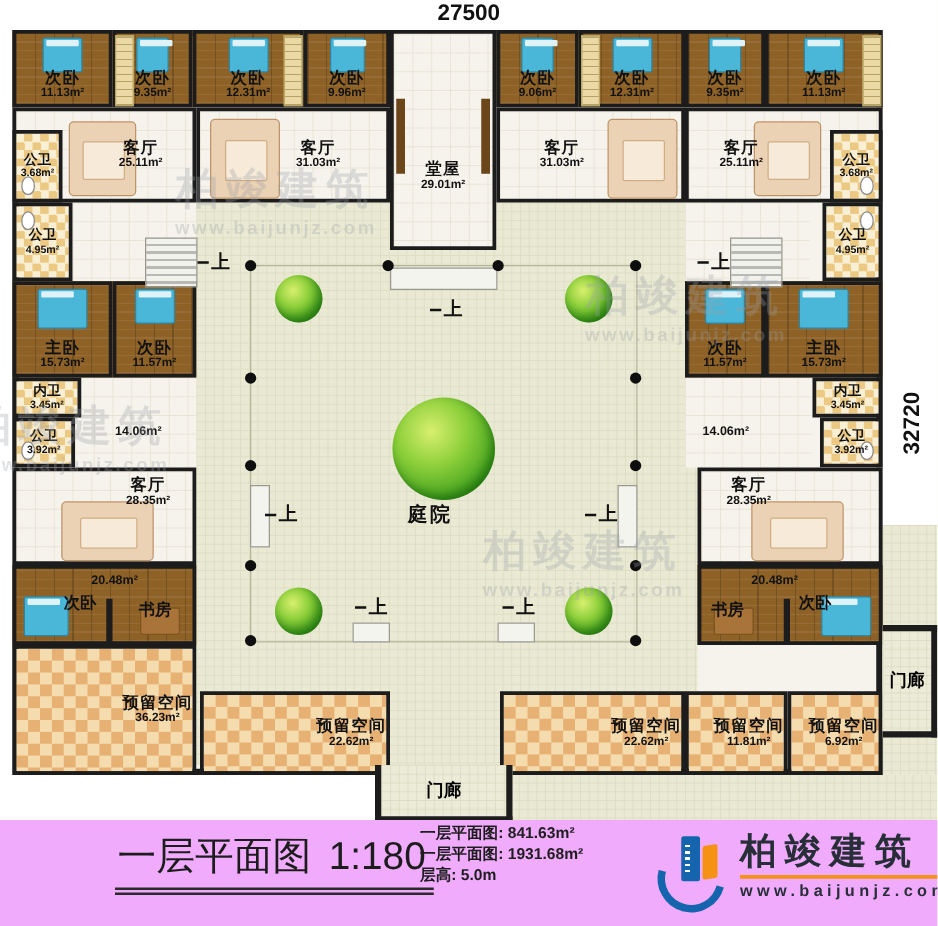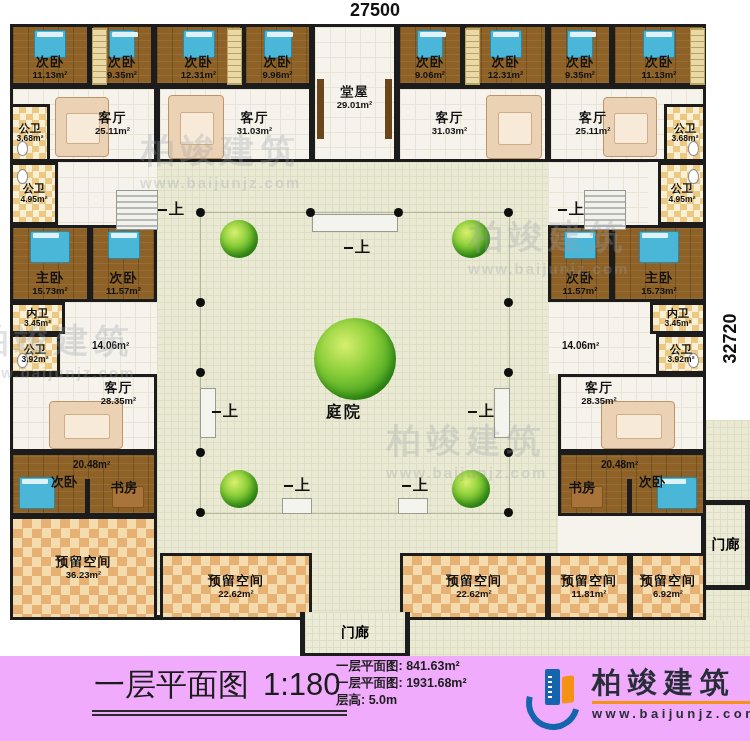--- a/index.html
+++ b/index.html
@@ -4,21 +4,21 @@
 <style>
   html,body{margin:0;padding:0;background:#fff;font-family:"Liberation Sans","DejaVu Sans",sans-serif;}
   #canvas{position:relative;width:750px;height:741px;background:#ffffff;overflow:hidden;}
 
   
   .room{position:absolute;box-sizing:border-box;border:3px solid #1c1c1c;display:flex;align-items:center;justify-content:center;z-index:4;}
   .noborder{border:none;z-index:3;}
   .tile{background-color:#f6f3ec;background-image:linear-gradient(#e9e4d6 1px,transparent 1px),linear-gradient(90deg,#e9e4d6 1px,transparent 1px);background-size:15px 15px;}
   .wood{background-color:#8e6227;background-image:repeating-linear-gradient(90deg,rgba(0,0,0,.18) 0 1px,transparent 1px 15px),repeating-linear-gradient(0deg,rgba(255,255,255,.07) 0 1px,transparent 1px 7px);}
   .bath{background:repeating-conic-gradient(#ebc983 0% 25%,#f8efd4 0% 50%);background-size:13px 13px;}
-  .reserve{background:repeating-conic-gradient(#e7b174 0% 25%,#f4dcae 0% 50%);background-size:19px 19px;}
+  .reserve{background:repeating-conic-gradient(#e7b174 0% 25%,#f4dcae 0% 50%);background-size:19px 19px;justify-content:flex-end;}
   .courtbg{background-color:#eaead4;background-image:linear-gradient(#dedec4 1px,transparent 1px),linear-gradient(90deg,#dedec4 1px,transparent 1px);background-size:7px 7px;}
 
   .frame{position:absolute;left:10px;top:24px;width:696px;height:596px;box-sizing:border-box;border:5px solid #1c1c1c;z-index:2;background:#f6f3ec;}
 
   
   .rlabel{text-align:center;line-height:1.15;z-index:5;color:#111;}
   .rname{display:block;font-weight:bold;font-size:13px;letter-spacing:1px;}
   .rarea{display:block;font-weight:bold;font-size:9.5px;}
   .sm .rname{font-size:11px;letter-spacing:0;}
   .sm .rarea{font-size:8.5px;}
@@ -147,21 +147,21 @@
       </div>
   </div>
   <div class="room wood lbl-bottom" style="left:243px;top:24px;width:69px;height:62px;">
     <div class="bed" style="width:26px;"></div>
     <div class="rlabel">
         <span class="rname">次卧</span>
         <span class="rarea">9.96m²</span>
       </div>
   </div>
 
-  <div class="room tile lbl-high" style="left:312px;top:24px;width:85px;height:138px;">
+  <div class="room tile lbl-high" style="left:312px;top:24px;width:85px;height:176px;align-items:center;">
     <div class="cab" style="left:2px;top:52px;width:7px;height:60px;"></div>
     <div class="cab" style="right:2px;top:52px;width:7px;height:60px;"></div>
     <div class="rlabel">
         <span class="rname">堂屋</span>
         <span class="rarea">29.01m²</span>
       </div>
   </div>
 
   <div class="room wood lbl-bottom" style="left:397px;top:24px;width:66px;height:62px;">
     <div class="bed" style="width:24px;"></div>

